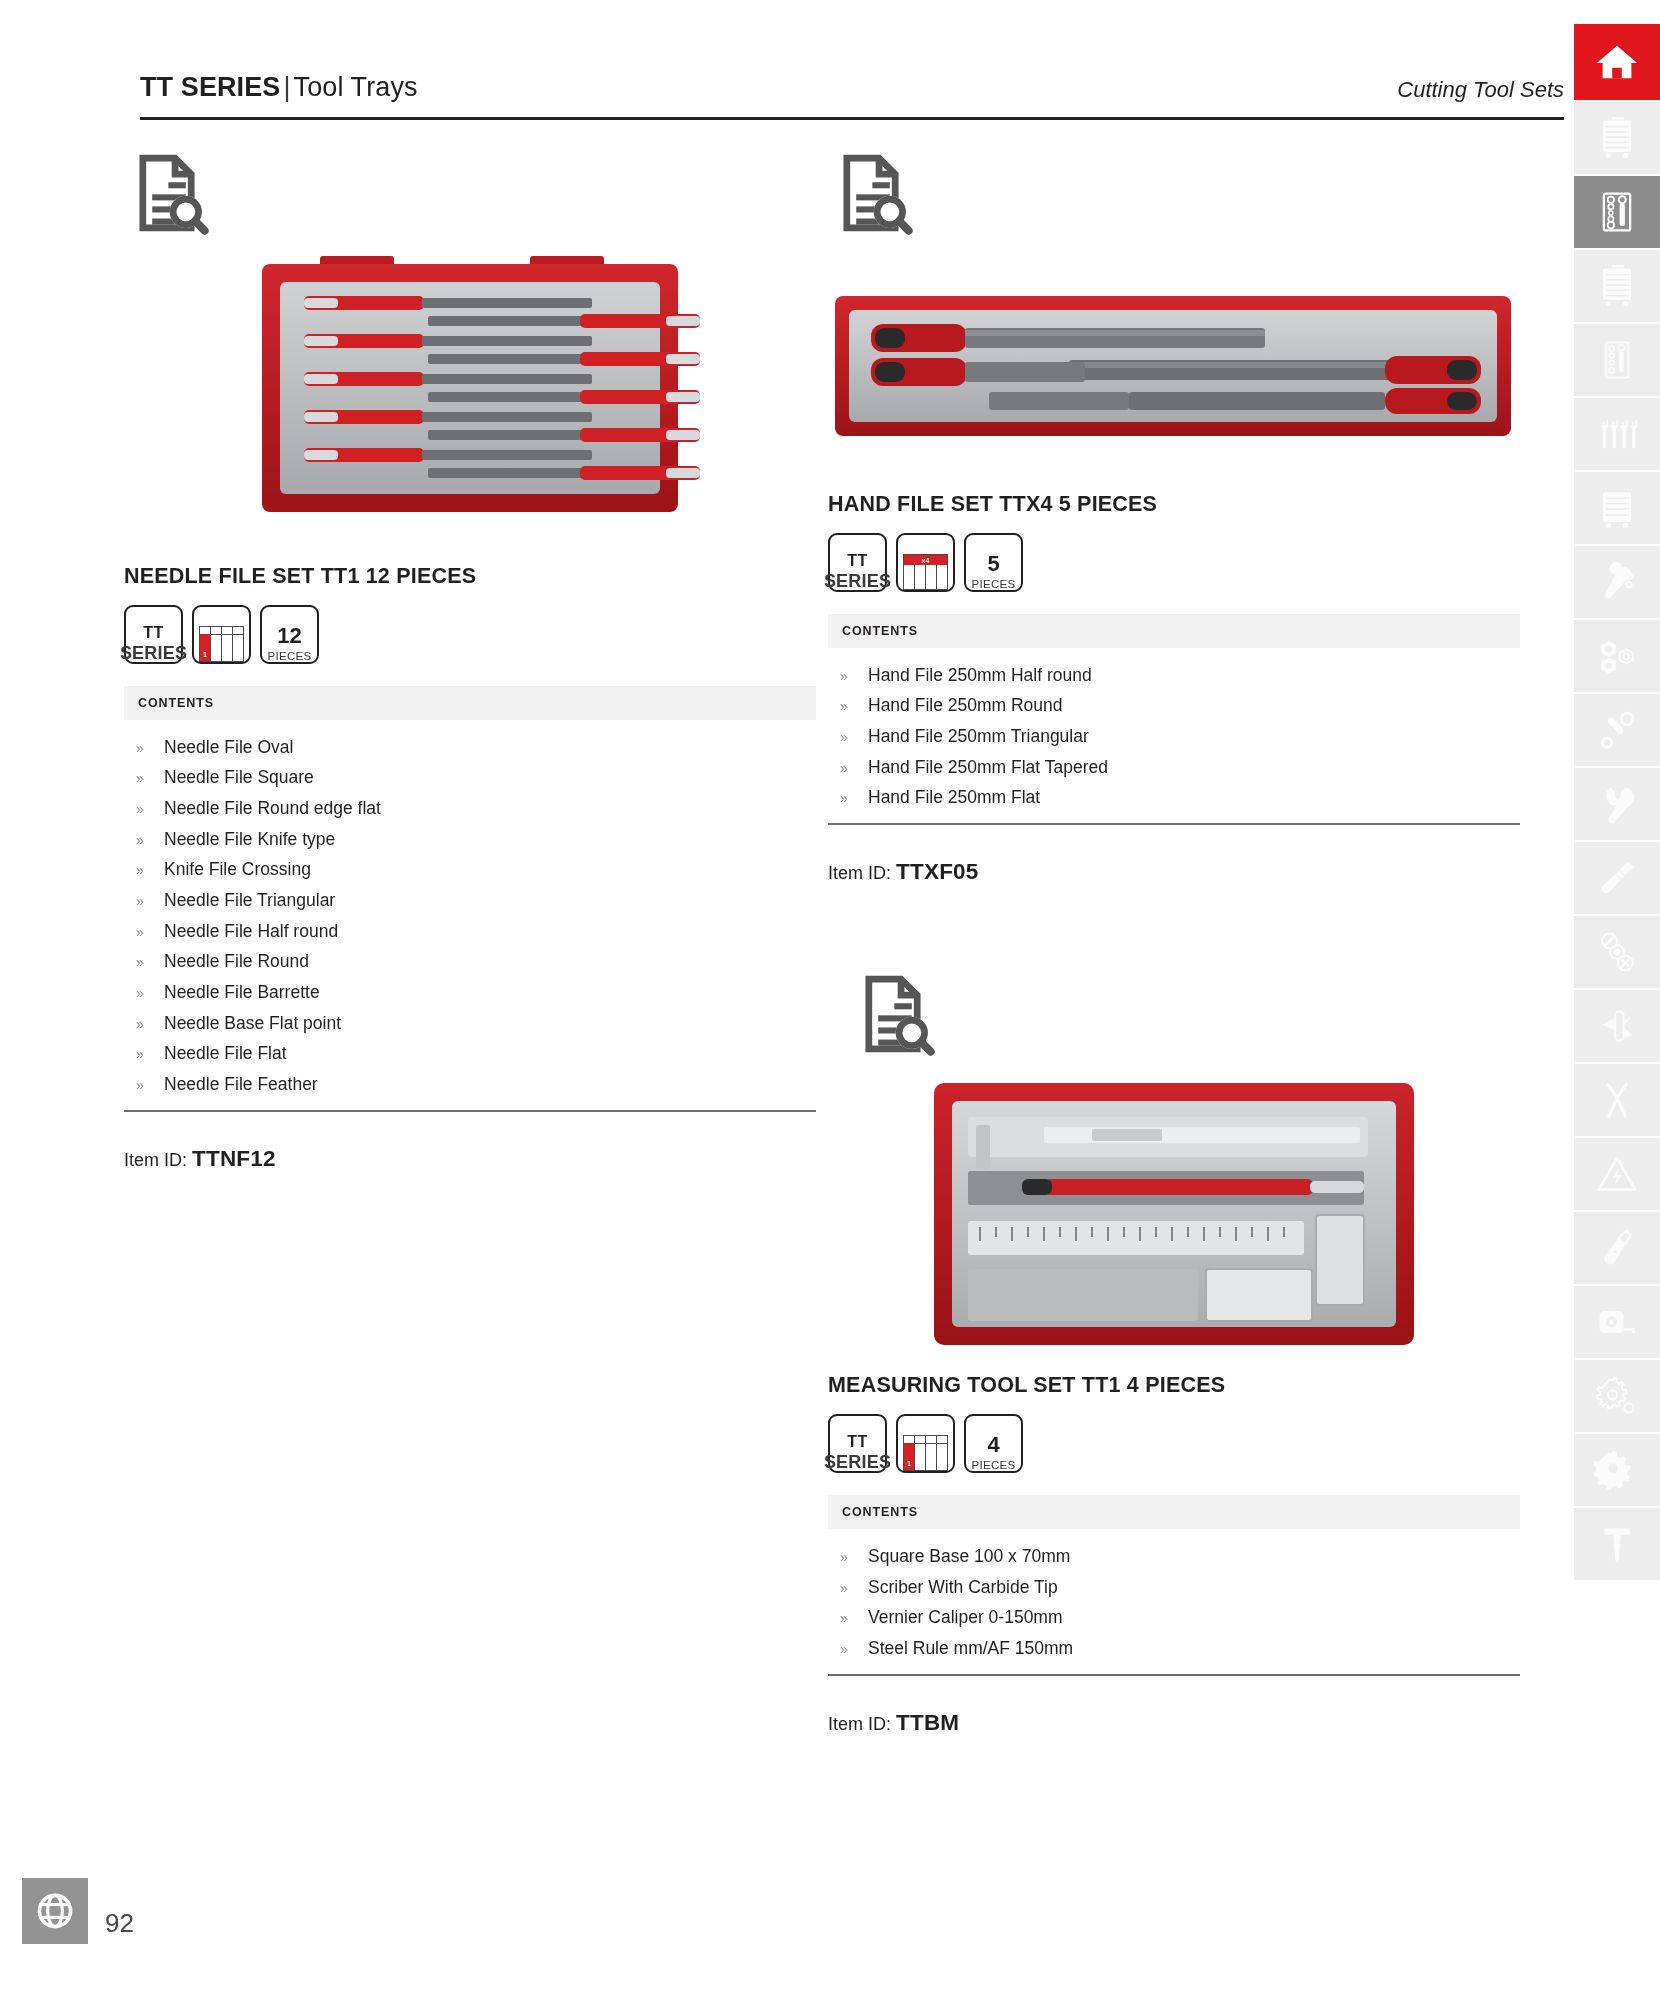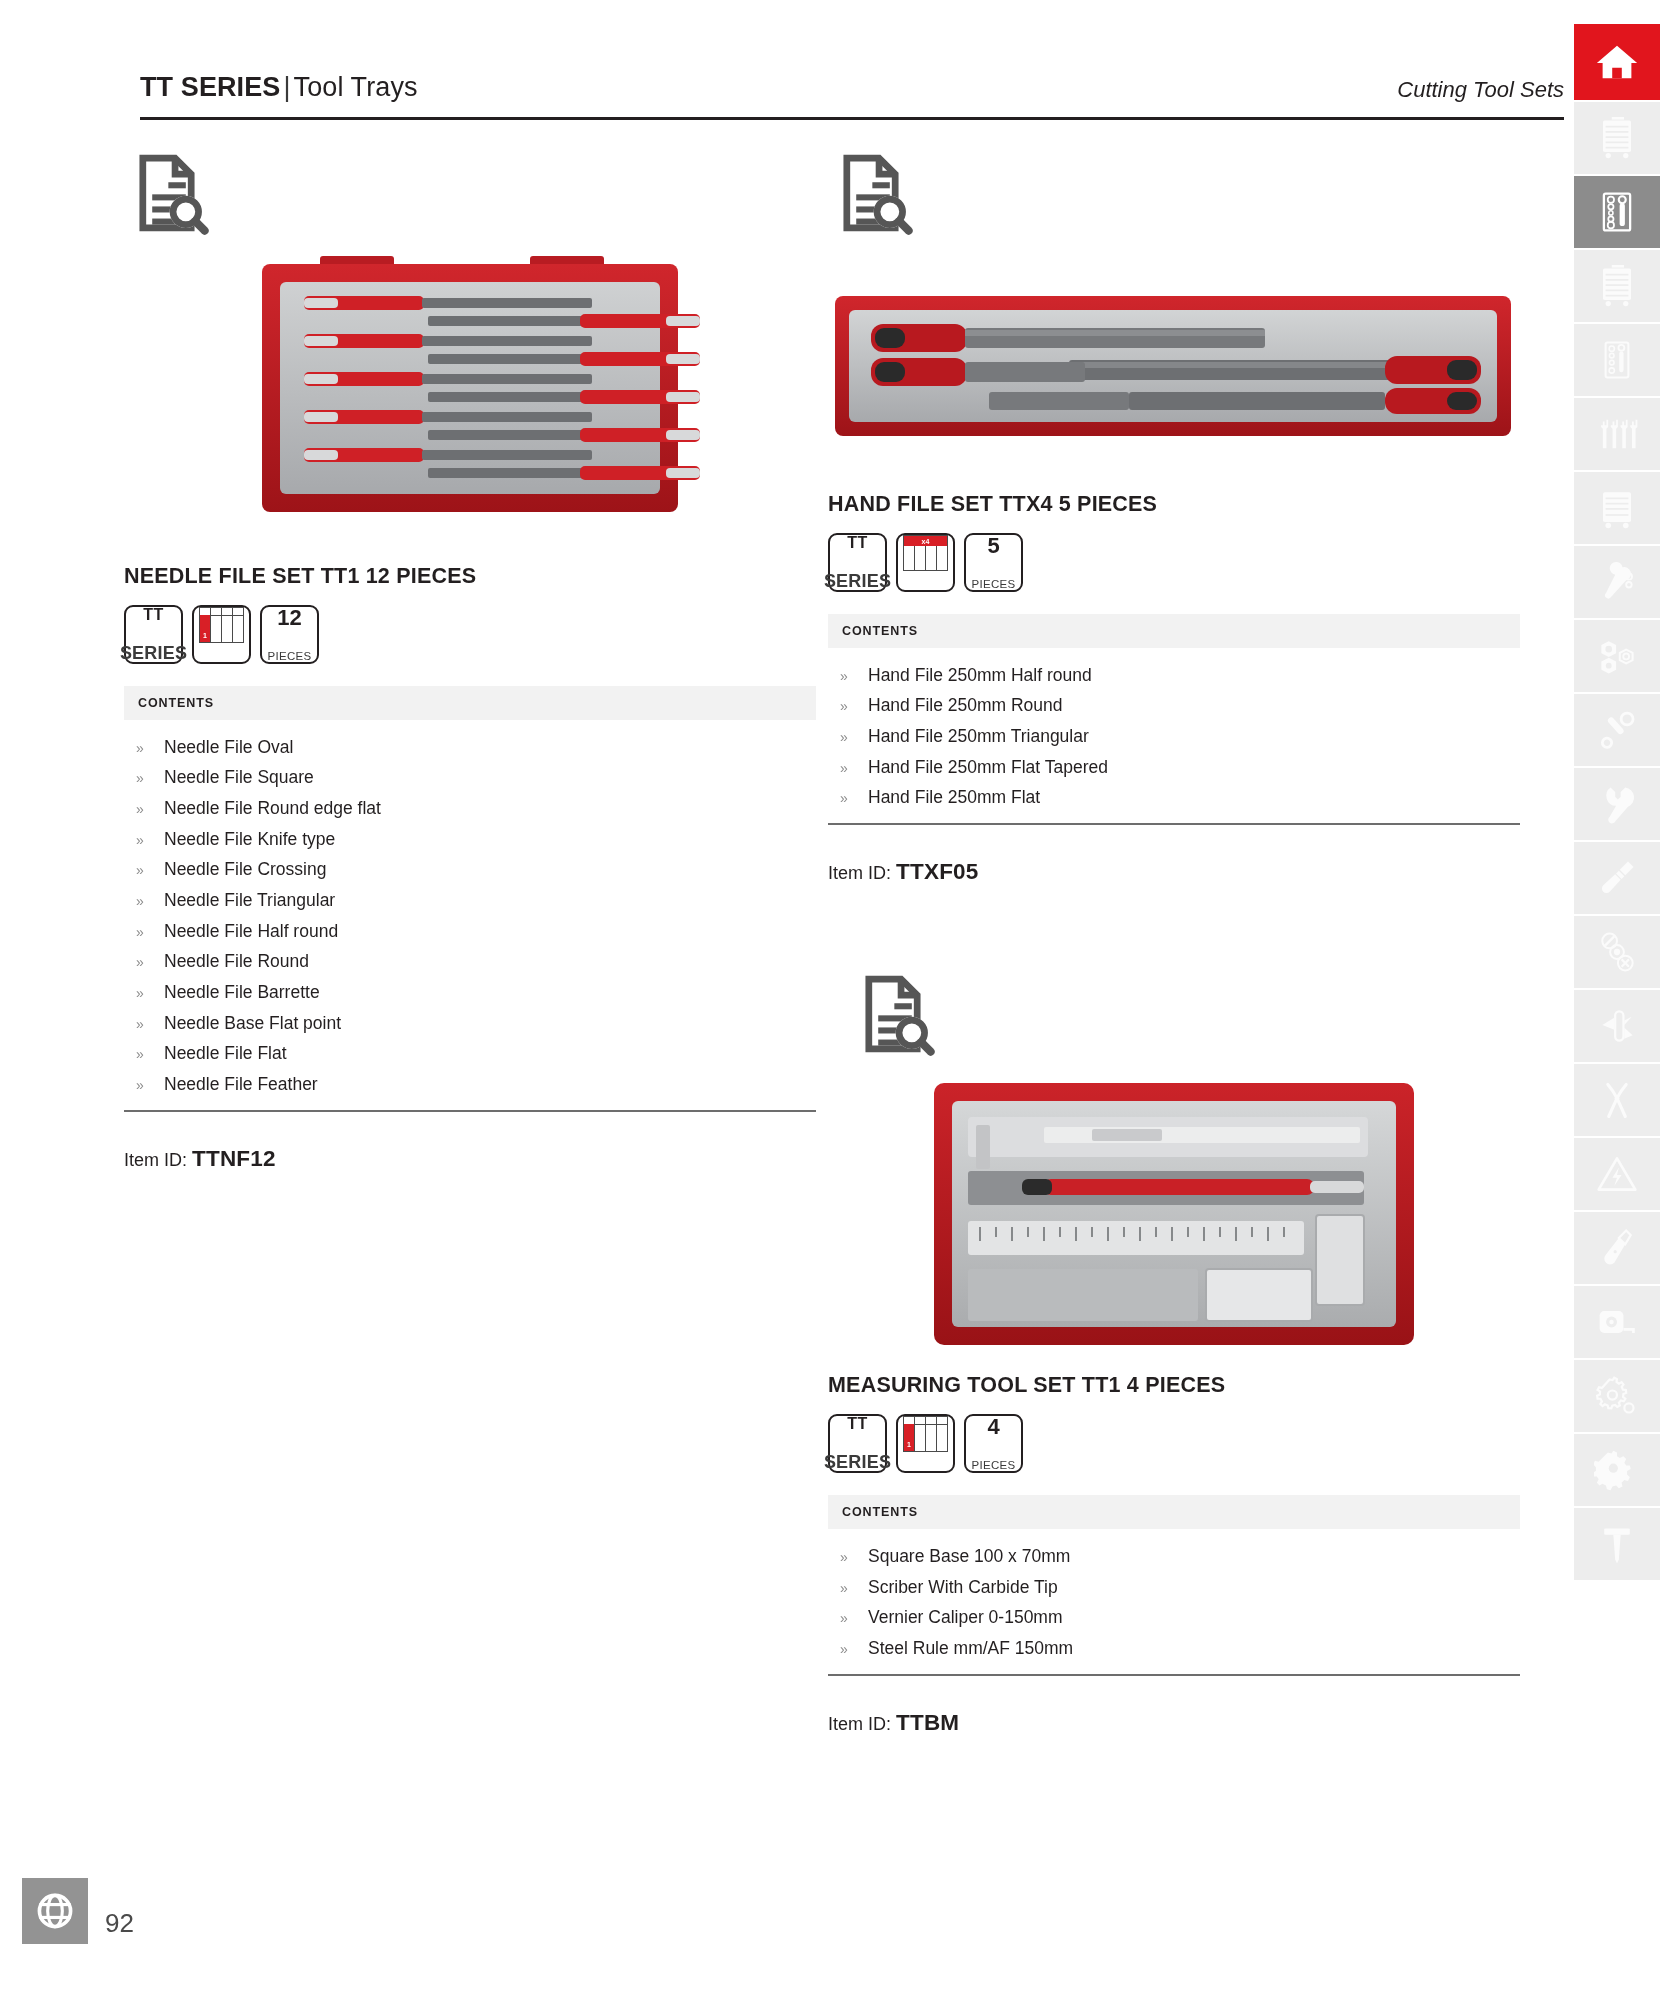--- a/index.html
+++ b/index.html
@@ -50,21 +50,21 @@
   }
 
   
   .badges { display: flex; gap: 9px; margin-top: 16px; }
   .badge {
     width: 59px; height: 59px;
     border: 2px solid #231f20;
     border-radius: 9px;
     background: #fff;
     display: flex; flex-direction: column;
-    align-items: center; justify-content: space-between;
+    align-items: center; justify-content: flex-end;
     line-height: 1;
   }
   .badge-series .t1 { font-size: 16px; font-weight: 700; letter-spacing: .5px; }
   .badge-series .t2 { font-size: 18px; font-weight: 700; letter-spacing: .2px; margin-top: 3px; color:#3b3b3b;}
   .badge-count .c1 { font-size: 22px; font-weight: 700; }
   .badge-count .c2 { font-size: 11.5px; font-weight: 400; letter-spacing: .3px; margin-top: 4px; color:#3b3b3b;}
 
   .badge-tray { padding: 0; }
   .tray-mini { position: relative; width: 45px; height: 36px; border: 1.6px solid #4a4a4a; background:#fff; }
   .tray-mini .inner { position:absolute; left:0; top:0; right:0; bottom:0; display:flex; }
@@ -269,21 +269,21 @@
         <div class="c-item">
             <span class="chev">»</span>
             <span class="txt">Needle File Round edge flat</span>
           </div>
         <div class="c-item">
             <span class="chev">»</span>
             <span class="txt">Needle File Knife type</span>
           </div>
         <div class="c-item">
             <span class="chev">»</span>
-            <span class="txt">Needle File Crossing</span>
+            <span class="txt">Knife File Crossing</span>
           </div>
         <div class="c-item">
             <span class="chev">»</span>
             <span class="txt">Needle File Triangular</span>
           </div>
         <div class="c-item">
             <span class="chev">»</span>
             <span class="txt">Needle File Half round</span>
           </div>
         <div class="c-item">

